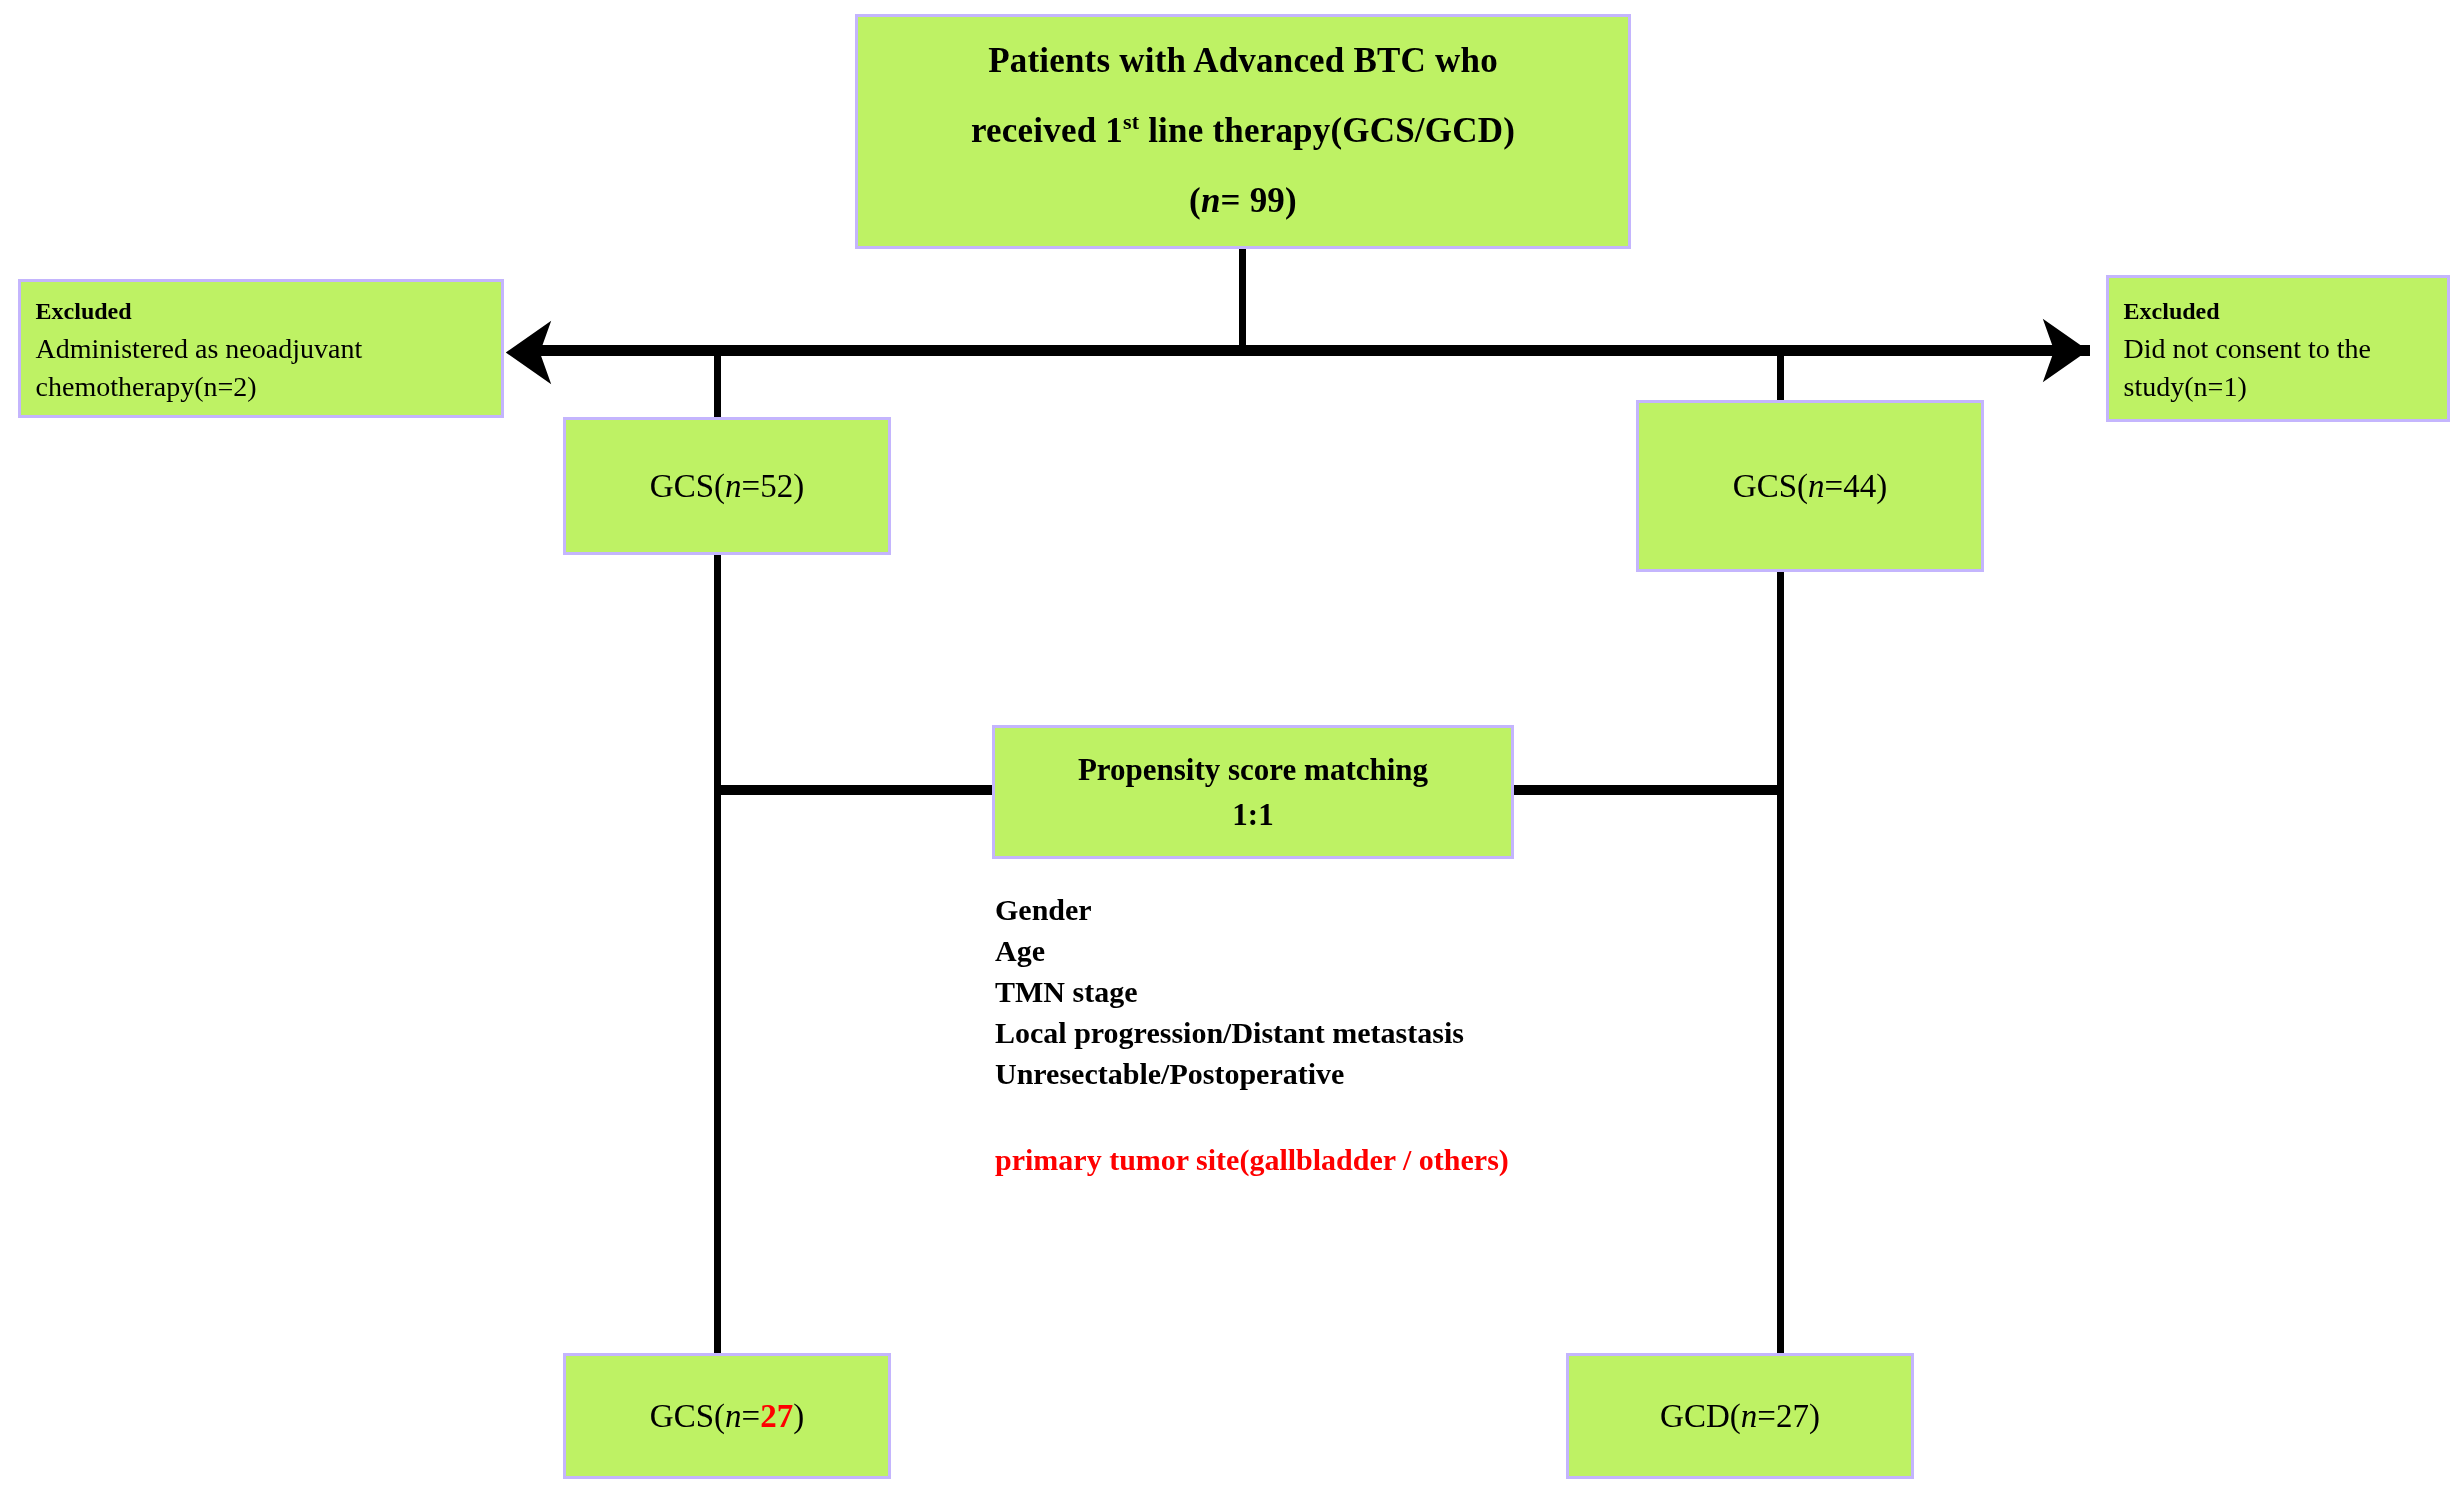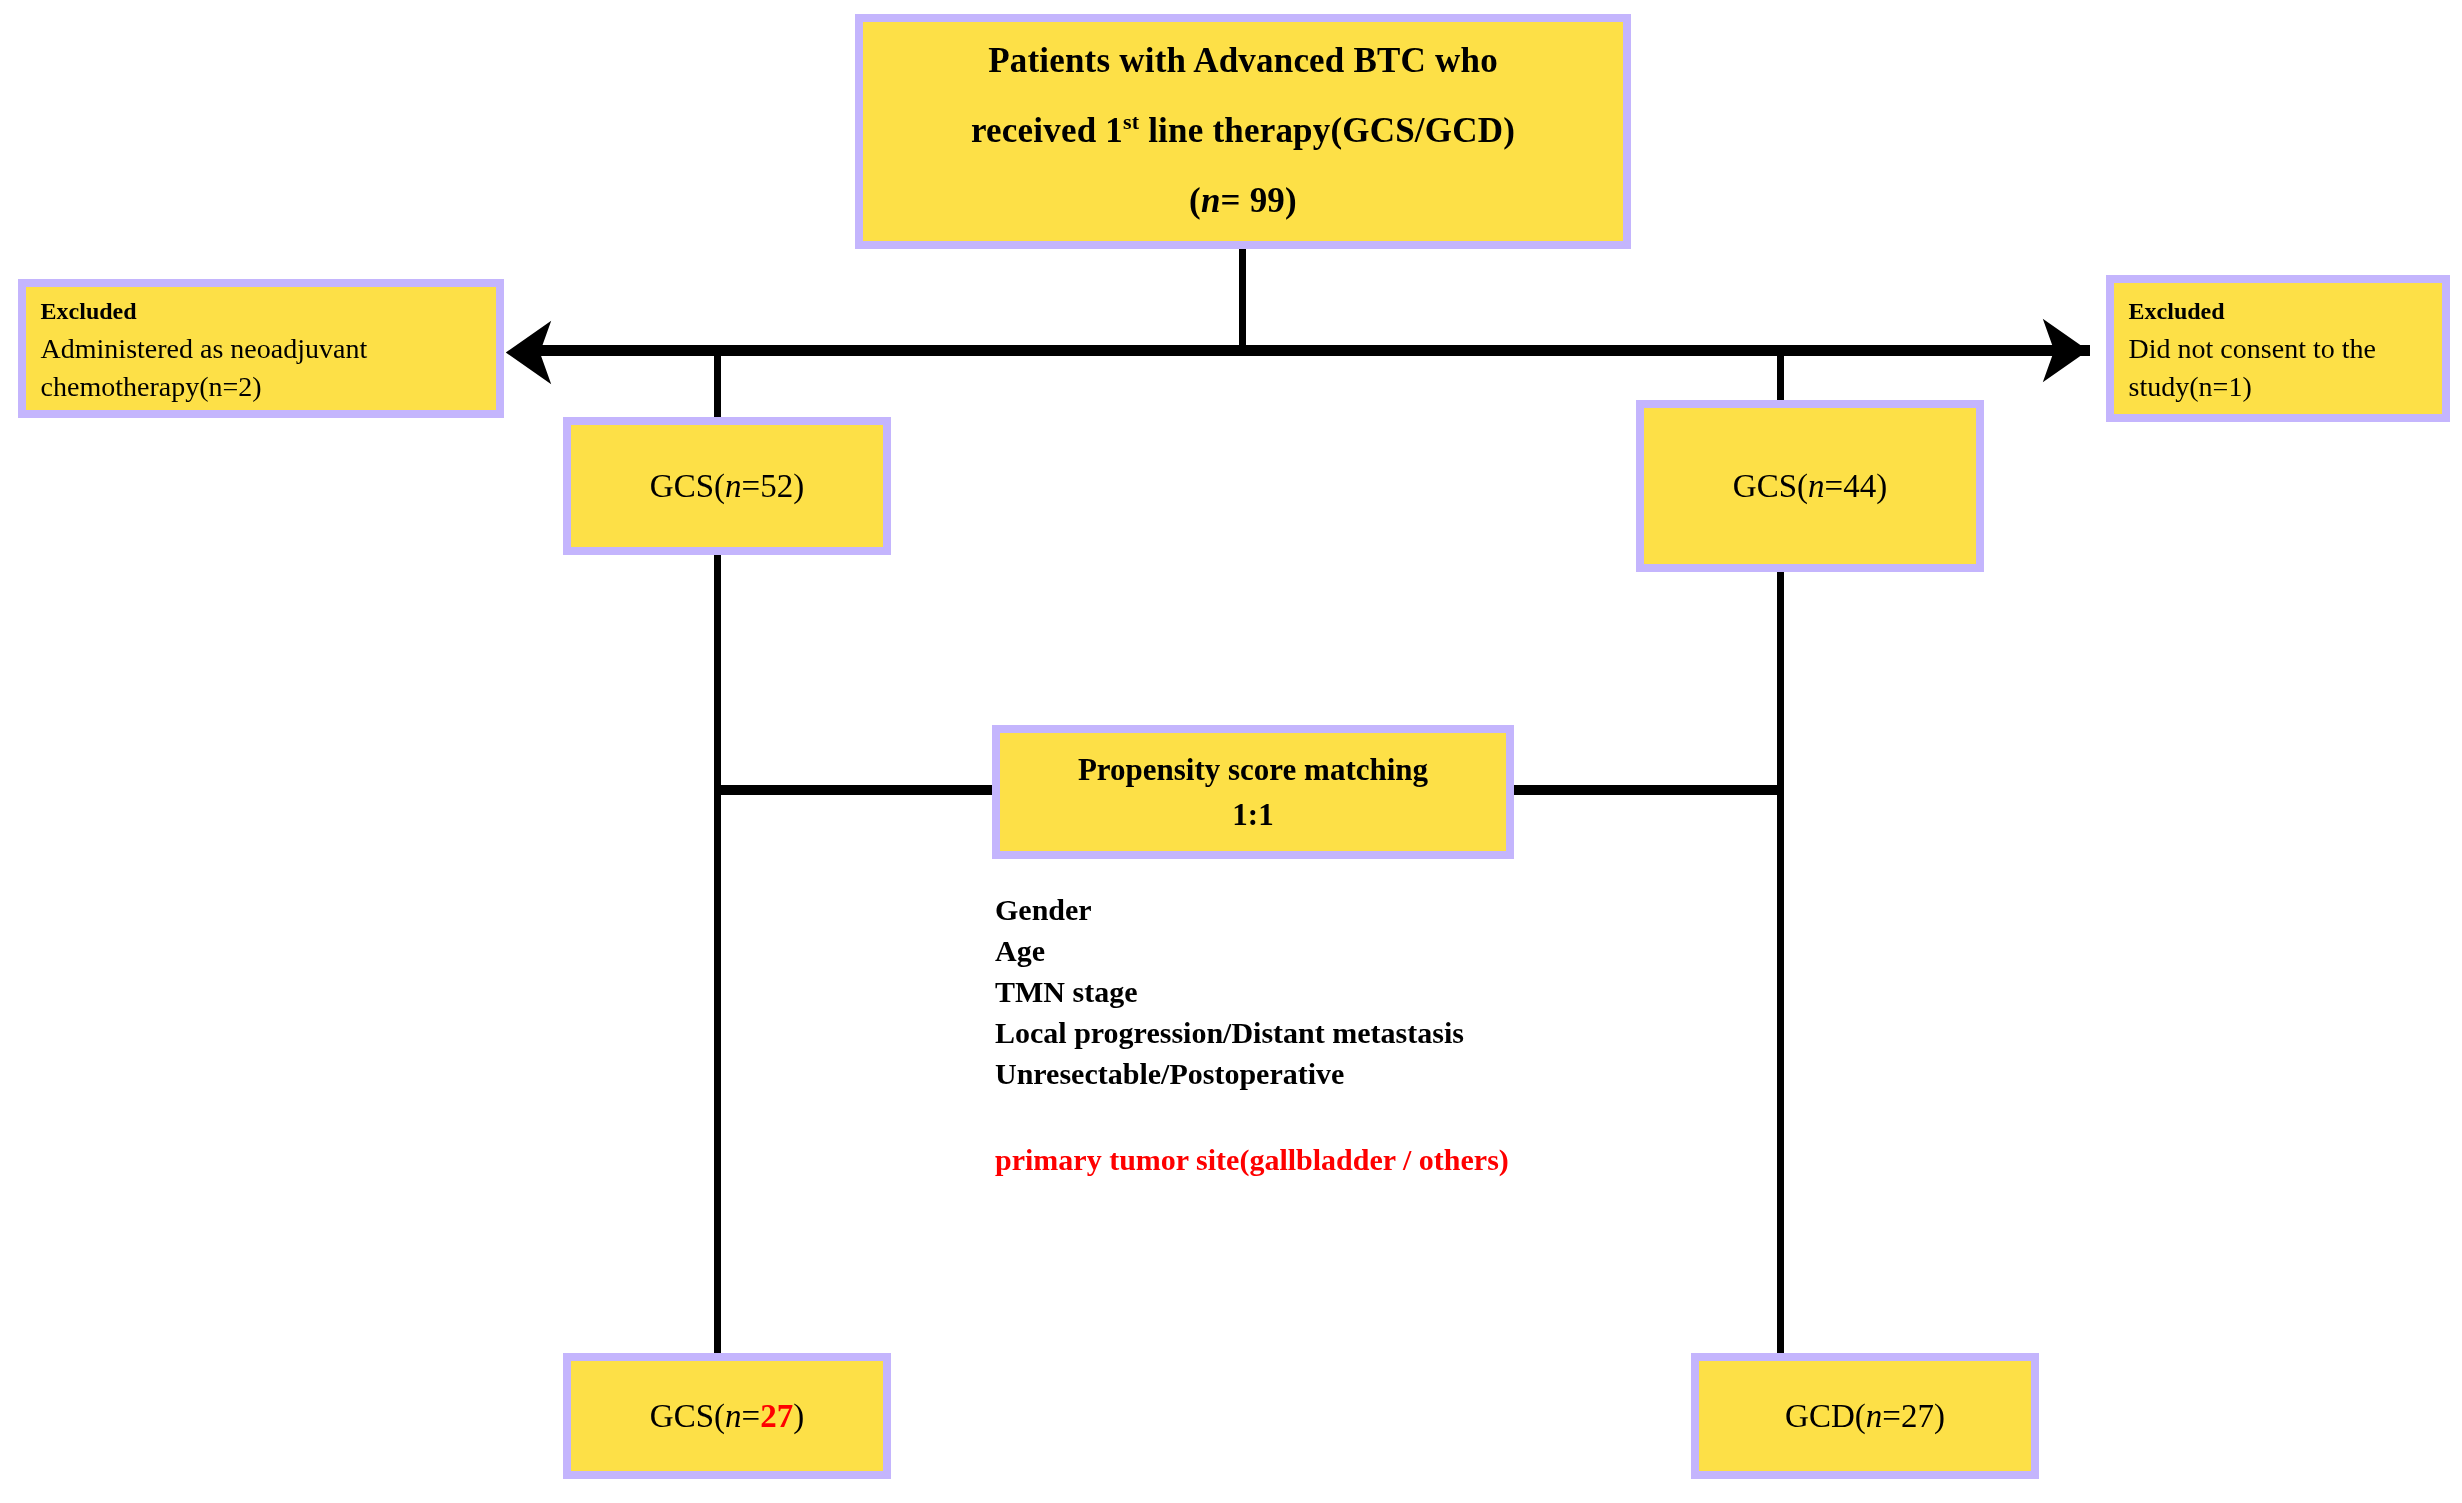--- a/index.html
+++ b/index.html
@@ -15,22 +15,22 @@
     background: #ffffff;
     font-family: "Liberation Serif", "DejaVu Serif", serif;
     color: #000000;
     overflow: hidden;
   }
 
   
   .box {
     position: absolute;
     box-sizing: border-box;
-    background: #fde047;
-    border: 8px solid #c4b5fd;
+    background: #bef264;
+    border: 3px solid #c4b5fd;
     z-index: 5;
   }
   .box-inner {
     width: 100%;
     height: 100%;
     display: flex;
     flex-direction: column;
     justify-content: center;
     box-sizing: border-box;
   }
@@ -65,21 +65,21 @@
     line-height: 38px;
     display: block;
     white-space: nowrap;
   }
 
   
   #box-gcs52 { left: 563px;  top: 417px; width: 328px; height: 138px; }
   #box-gcs44 { left: 1636px; top: 400px; width: 348px; height: 172px; }
   
   #box-gcs27 { left: 563px;  top: 1353px; width: 328px; height: 126px; }
-  #box-gcd27 { left: 1691px; top: 1353px; width: 348px; height: 126px; }
+  #box-gcd27 { left: 1566px; top: 1353px; width: 348px; height: 126px; }
 
   .arm-label {
     font-size: 33px;
     line-height: 33px;
     white-space: nowrap;
   }
   .arm-label .ital { font-style: italic; }
   .arm-label .redbold { color: #fe0000; font-weight: bold; }
 
   

